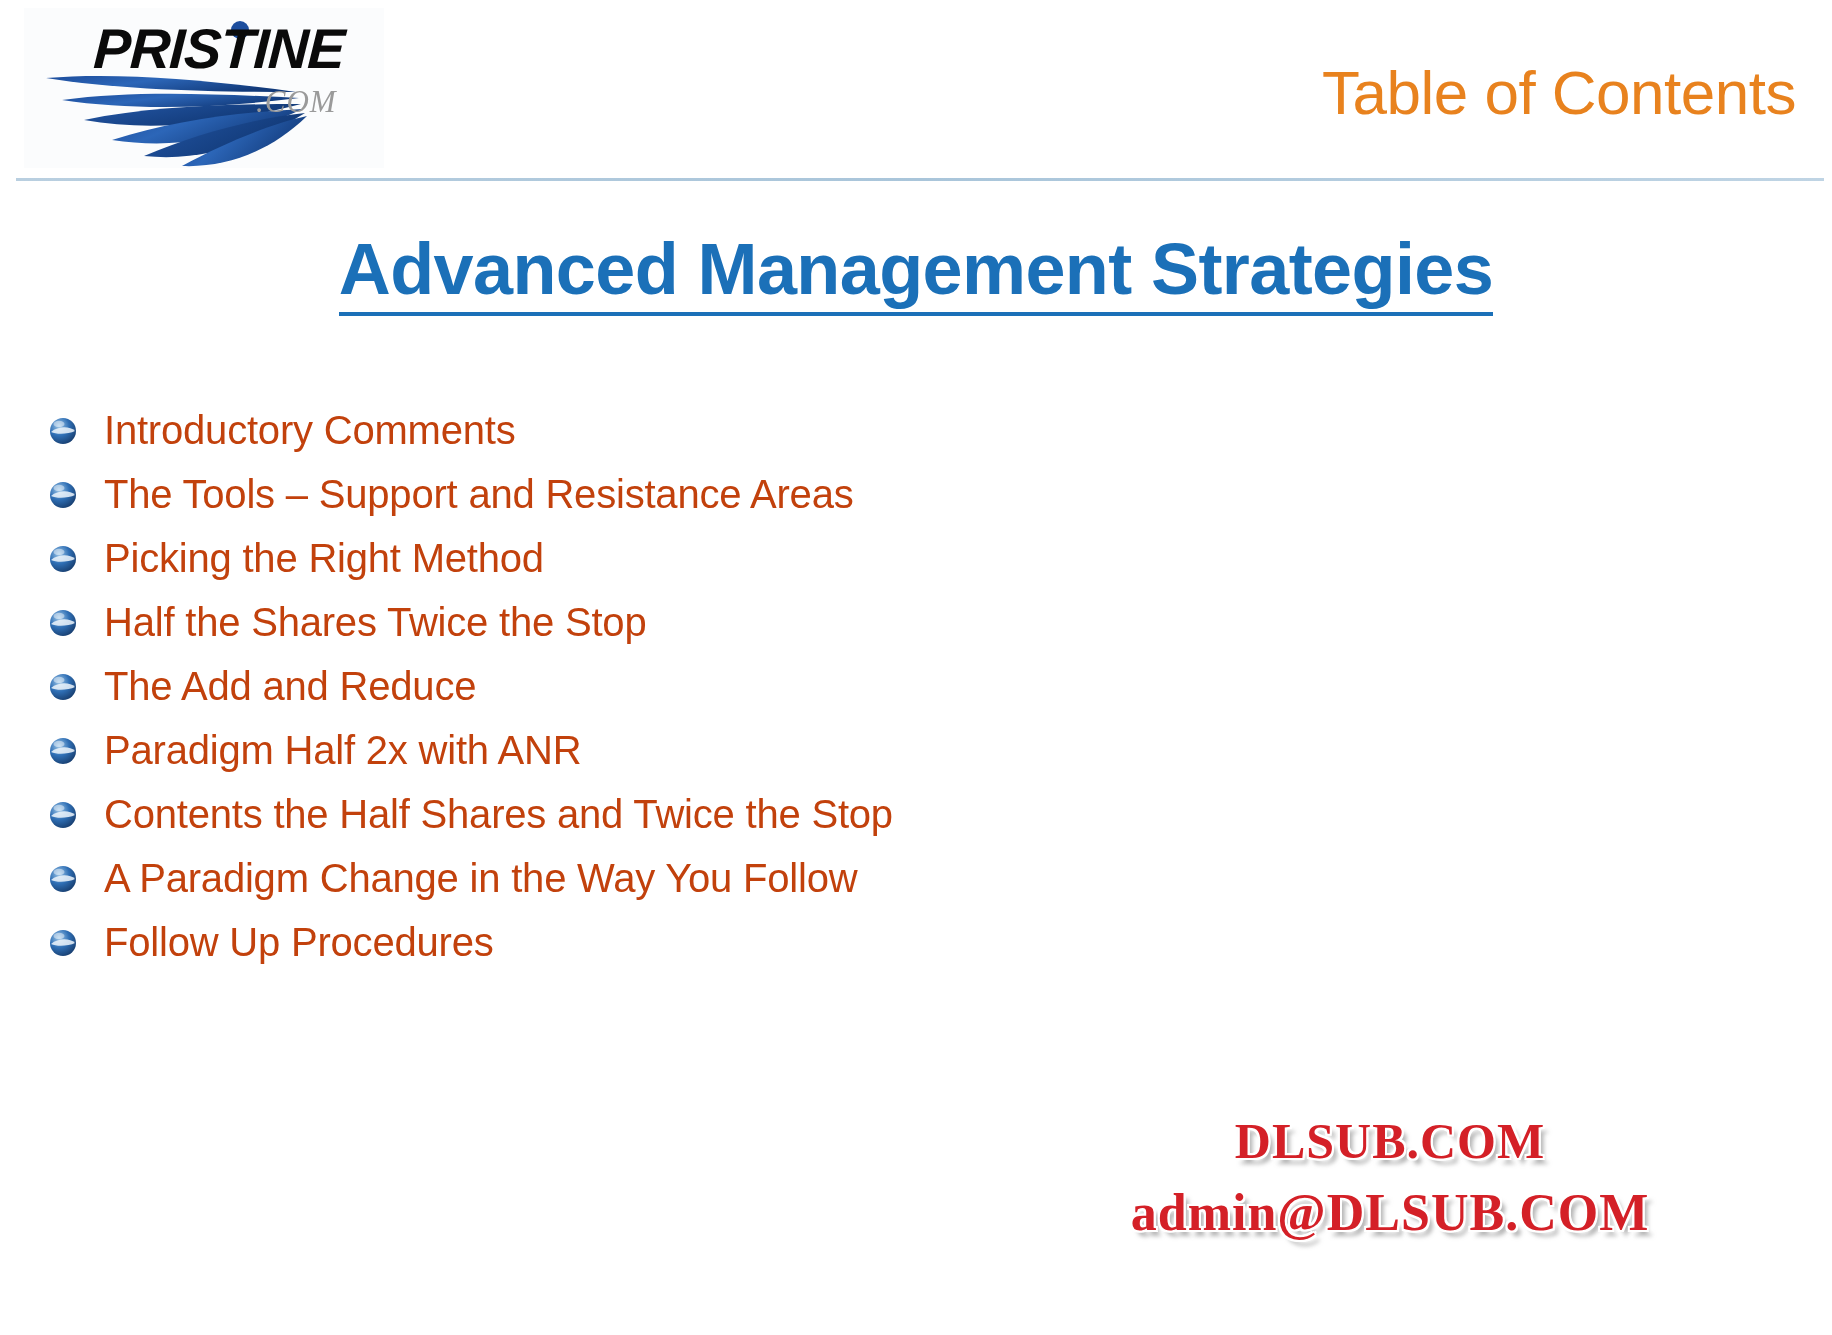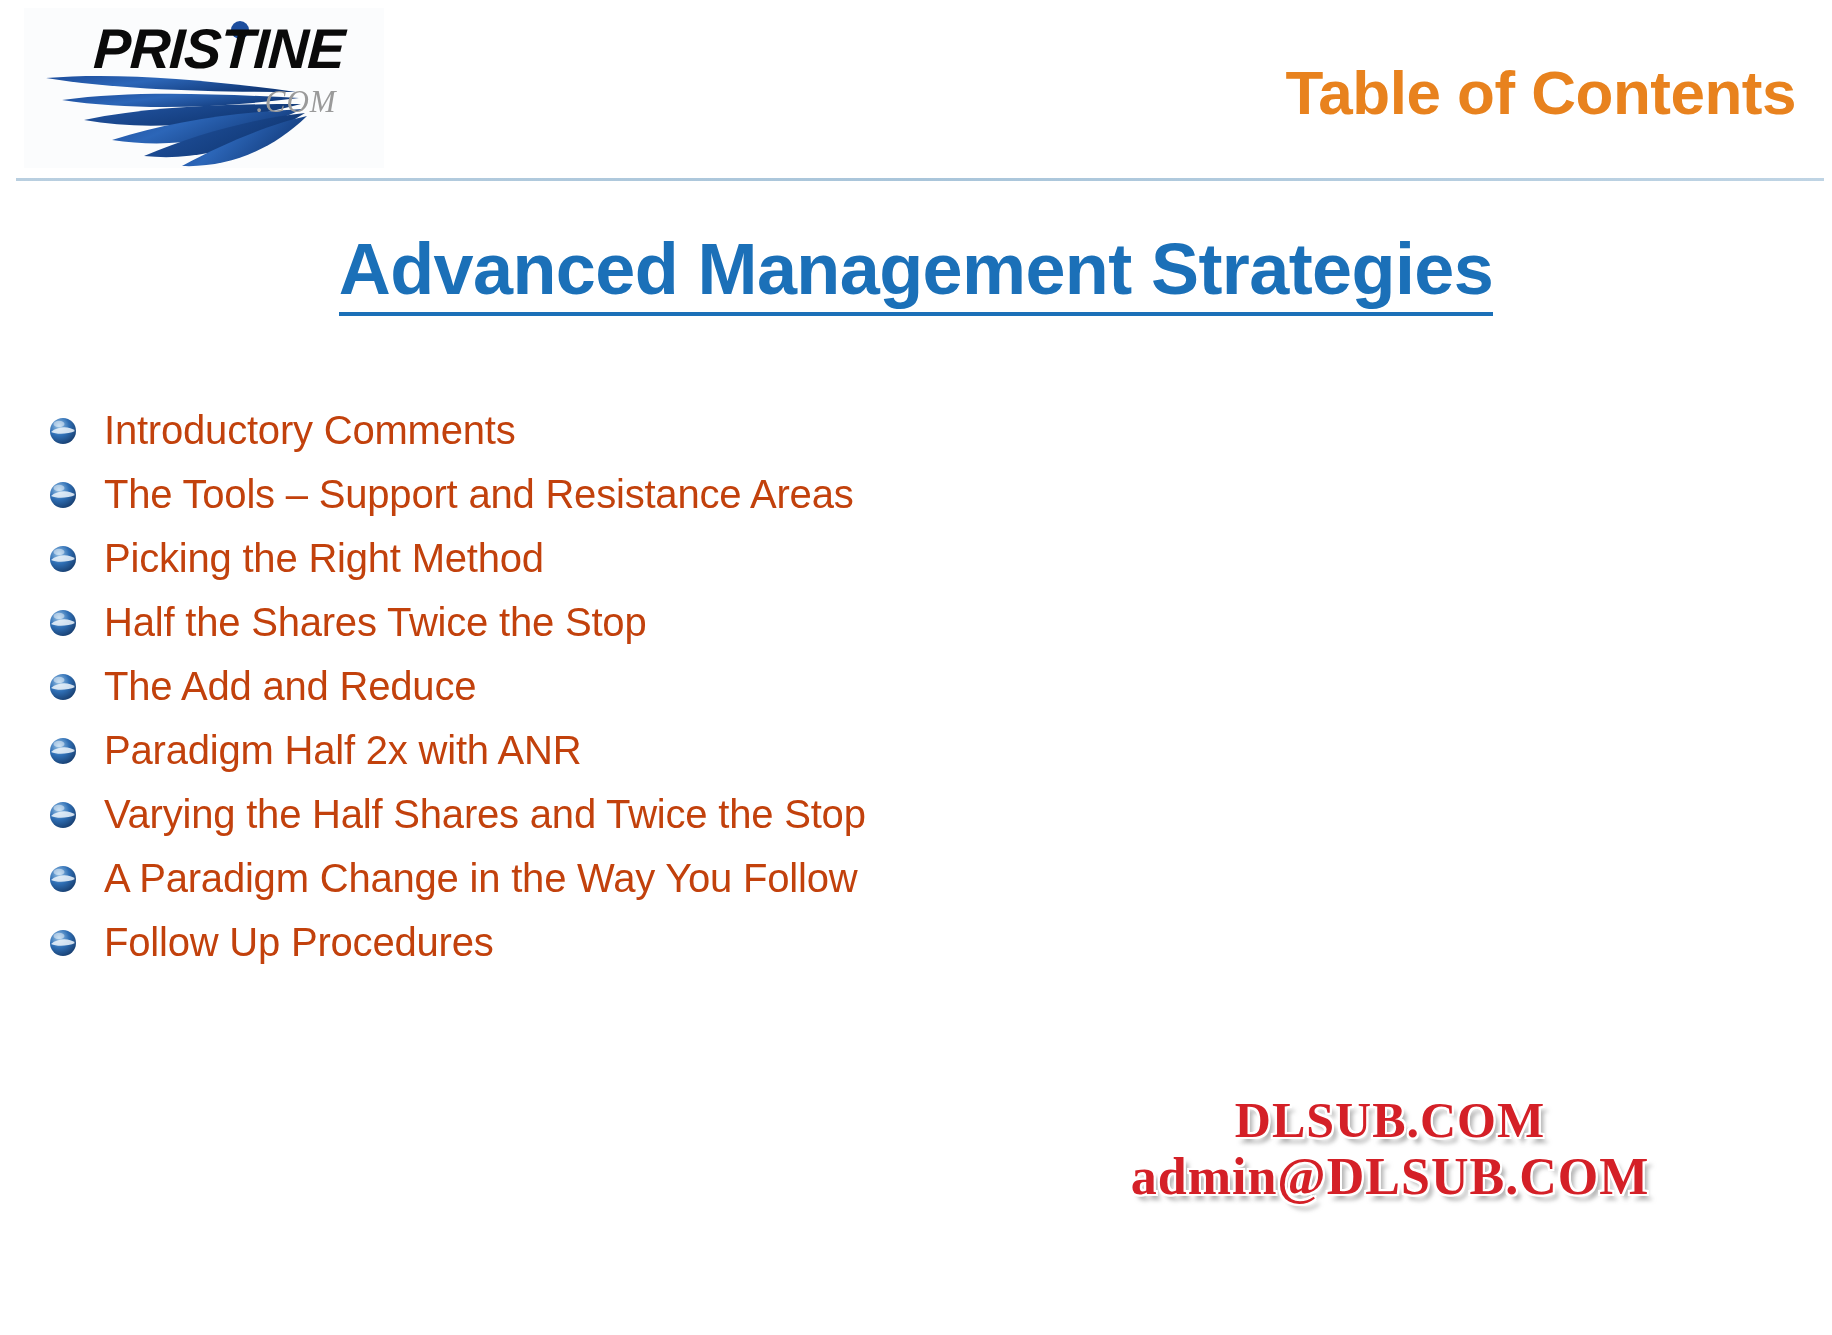--- a/index.html
+++ b/index.html
@@ -42,21 +42,21 @@
     background: #fbfcfd;
   }
   .logo-svg { display: block; width: 360px; height: 160px; }
 
   
   .header-title {
     position: absolute;
     right: 36px;
     top: 62px;
     font-size: 62px;
-    font-weight: bold;
+    font-weight: normal;
     color: #E8821E;
     letter-spacing: -0.5px;
     line-height: 1;
     white-space: nowrap;
   }
 
   .header-rule {
     position: absolute;
     left: 16px;
     right: 8px;
@@ -132,20 +132,21 @@
   .wm-line {
     font-family: "Liberation Serif", serif;
     font-weight: bold;
     color: #D42027;
     line-height: 1.0;
     letter-spacing: 1px;
     text-shadow:
        2px 0 0 #fff, -2px 0 0 #fff, 0 2px 0 #fff, 0 -2px 0 #fff,
        2px 2px 0 #fff, -2px 2px 0 #fff, 2px -2px 0 #fff, -2px -2px 0 #fff,
        5px 6px 4px rgba(120,120,120,0.55);
+    margin-top: 21px;
   }
   .wm-line-1 { font-size: 50px; margin-bottom: 6px; }
   .wm-line-2 { font-size: 52px; }
 </style>
 </head>
 <body>
 
 <div class="slide">
 
   <div class="header">
@@ -268,21 +269,21 @@
     </li>
 
     <li class="toc-item">
       <span class="bullet-icon">
         <svg viewBox="0 0 30 30" xmlns="http://www.w3.org/2000/svg" aria-hidden="true">
           <circle cx="15" cy="15" r="13" fill="url(#sph)"></circle>
           <path d="M3 16 C 10 10, 22 10, 27 15 C 21 18, 9 19, 3 16 Z" fill="#eef6fc" opacity="0.85"></path>
           <ellipse cx="11" cy="8" rx="5.5" ry="3.2" fill="#ffffff" opacity="0.45"></ellipse>
         </svg>
       </span>
-      <span class="toc-label">Varying the Half Shares and Twice the Stop</span>
+      <span class="toc-label">Contents the Half Shares and Twice the Stop</span>
     </li>
 
     <li class="toc-item">
       <span class="bullet-icon">
         <svg viewBox="0 0 30 30" xmlns="http://www.w3.org/2000/svg" aria-hidden="true">
           <circle cx="15" cy="15" r="13" fill="url(#sph)"></circle>
           <path d="M3 16 C 10 10, 22 10, 27 15 C 21 18, 9 19, 3 16 Z" fill="#eef6fc" opacity="0.85"></path>
           <ellipse cx="11" cy="8" rx="5.5" ry="3.2" fill="#ffffff" opacity="0.45"></ellipse>
         </svg>
       </span>

